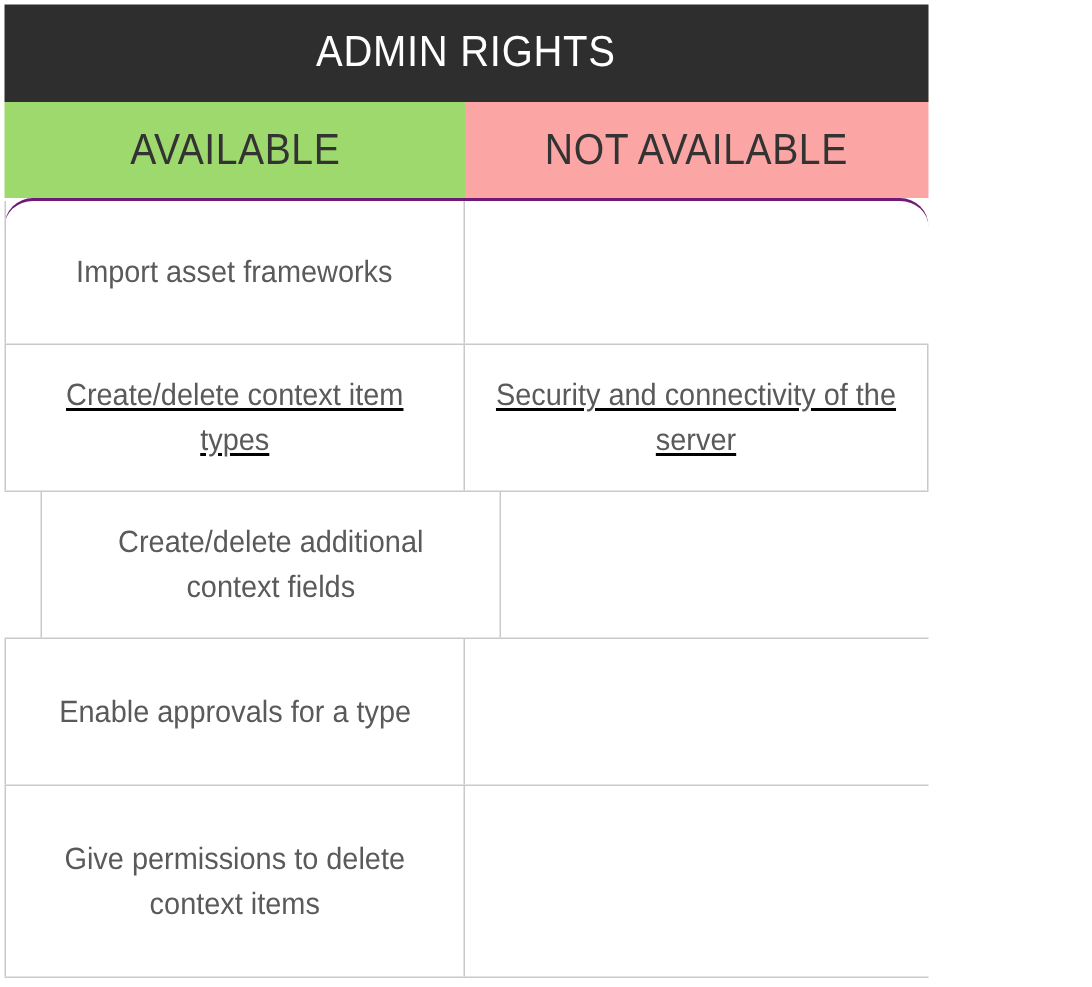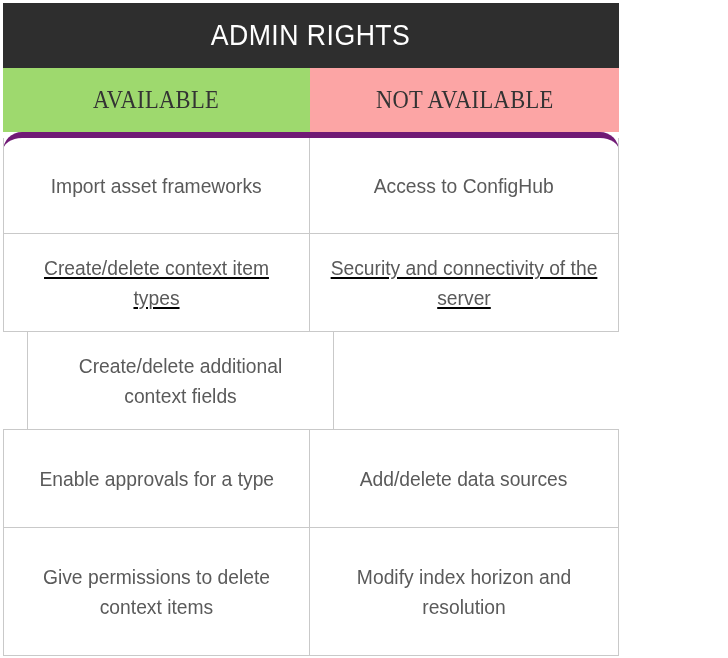--- a/index.html
+++ b/index.html
@@ -50,43 +50,43 @@
     height: 64px;
     box-sizing: border-box;
   }
   .col-head {
     flex: 0 0 50%;
     display: flex;
     align-items: center;
     justify-content: center;
     box-sizing: border-box;
     color: #333333;
-    font-size: 25px;
+    font-size: 29px;
     letter-spacing: 0.4px;
-    font-family: Liberation Serif, serif;
+    font-family: Liberation Sans, sans-serif;
     white-space: nowrap;
   }
   .col-head.available {
     background: #9ed96e;
     width: 307px;
     flex: 0 0 307px;
   }
   .col-head.not-available {
     background: #fca5a5;
     flex: 1 1 auto;
   }
   .col-head span {
     transform: scaleX(0.9);
     transform-origin: center;
     display: inline-block;
   }
 
   
   .body-rows {
-    border-top: 6px solid #701a75;
+    border-top: 2px solid #701a75;
     box-sizing: border-box;
     border-radius: 19px;
   }
   .row {
     display: flex;
     box-sizing: border-box;
     border-bottom: 1px solid #c9c9c9;
   }
   .row:last-child {
     border-bottom: 1px solid #c9c9c9;
@@ -142,23 +142,20 @@
       <span>NOT AVAILABLE</span>
     </div>
   </div>
 
   <div class="body-rows">
 
     <div class="row r0">
       <div class="cell left-cell">
         <span>Import asset frameworks</span>
       </div>
-      <div class="cell right-cell">
-        <span>Access to ConfigHub</span>
-      </div>
     </div>
 
     <div class="row r1">
       <div class="cell left-cell">
         <span>Create/delete context item types</span>
       </div>
       <div class="cell right-cell">
         <span>Security and connectivity of the server</span>
       </div>
     </div>
@@ -166,28 +163,22 @@
     <div class="row r2">
       <div class="cell left-cell">
         <span>Create/delete additional context fields</span>
       </div>
     </div>
 
     <div class="row r3">
       <div class="cell left-cell">
         <span>Enable approvals for a type</span>
       </div>
-      <div class="cell right-cell">
-        <span>Add/delete data sources</span>
-      </div>
     </div>
 
     <div class="row r4">
       <div class="cell left-cell">
         <span>Give permissions to delete context items</span>
-      </div>
-      <div class="cell right-cell">
-        <span>Modify index horizon and resolution</span>
       </div>
     </div>
 
   </div>
 </div>
 
 </body></html>

